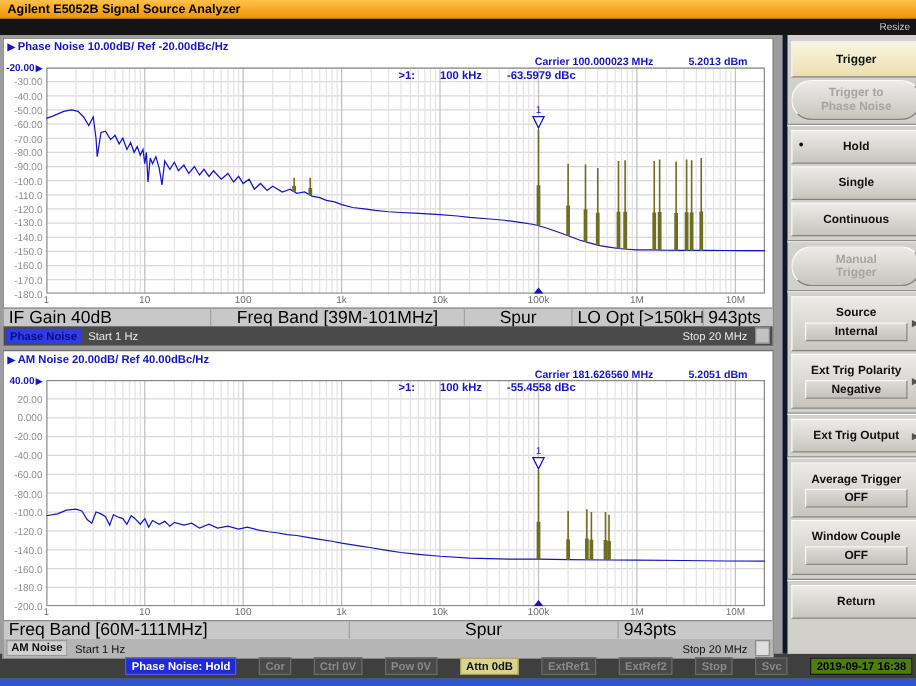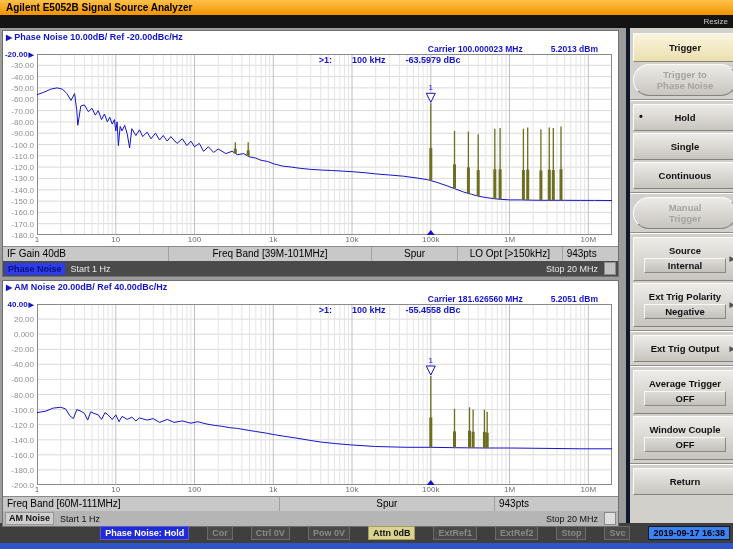--- a/index.html
+++ b/index.html
@@ -25,21 +25,21 @@
   .yt.ref { color:#1414cc; font-weight:bold; }
   .refarr { color:#1414cc; margin-left:1px; font-size:7px; }
   .plotarea { position:relative; width:575px; height:181px; flex:none; }
   .plotarea svg { display:block; }
   .markerread { position:absolute; top:1px; left:49%; font-size:9px; font-weight:bold;
     color:#1414cc; white-space:nowrap; }
   .markerread .seg { margin-right:20px; }
   .xlabels { height:11px; position:relative; font-size:8px; color:#6e6e6e; }
   .xt { position:absolute; top:0; transform:translateX(-50%); }
   .footer { height:14px; background:#c8c8c8; border-top:1px solid #8a8a8a; display:flex;
-    font-size:10px; line-height:13px; color:#000; }
+    font-size:14px; line-height:13px; color:#000; }
   .fcell { box-sizing:border-box; border-right:1px solid #a2a2a2; padding:0 4px; overflow:hidden; white-space:nowrap; }
   .fcell.left { text-align:left; } .fcell.center { text-align:center; }
   .fcell.right { border-right:none; }
   .winstatus { height:15px; display:flex; align-items:center; font-size:9px; gap:6px; padding:0 2px; }
   .winstatus.active { background:#4a4a4a; color:#e8e8e8; }
   .winstatus.inactive { background:#b5b5b5; color:#111; }
   .wchip { padding:0 3px; height:12px; line-height:12px; font-weight:bold; }
   .active .wchip { background:#2e3cea; color:#0a1076; }
   .inactive .wchip { background:#cfcfcf; border:1px solid #979797; height:11px; line-height:11px; }
   .wspacer { flex:1; }
@@ -60,21 +60,21 @@
   .btn .bullet { position:absolute; left:5px; top:5px; font-size:11px; }
   .btn .arrow { position:absolute; right:1px; top:50%; transform:translateY(-50%);
     font-size:7px; color:#55524d; }
   .msep { height:1px; background:#8f8d89; border-bottom:1px solid #fff; margin:3px 0; }
   .statusbar { height:20px; background:#3f3f3f; display:flex; justify-content:flex-end;
     align-items:center; padding:0 3px; gap:18px; }
   .sitem { font-size:9px; font-weight:bold; padding:1px 4px; border:1px solid #6a6a6a; white-space:nowrap; }
   .sitem.mode { background:#1f2ad8; color:#fff; border-color:#5a5ad0; }
   .sitem.off { background:#494949; color:#8a8a8a; }
   .sitem.attn { background:#d9d291; color:#111; border-color:#a59e5e; }
-  .sitem.datetime { background:#3b82f6; color:#000; border:1px solid #1a1a1a; }
+  .sitem.datetime { background:#4d7c0f; color:#000; border:1px solid #1a1a1a; }
   .bluestrip { height:6px; background:#2f55cc; }
 </style>
 </head>
 <body>
 
 <div class="app">
   <div class="titlebar">
     <span>Agilent E5052B Signal Source Analyzer</span>
   </div>
   <div class="topstrip">

